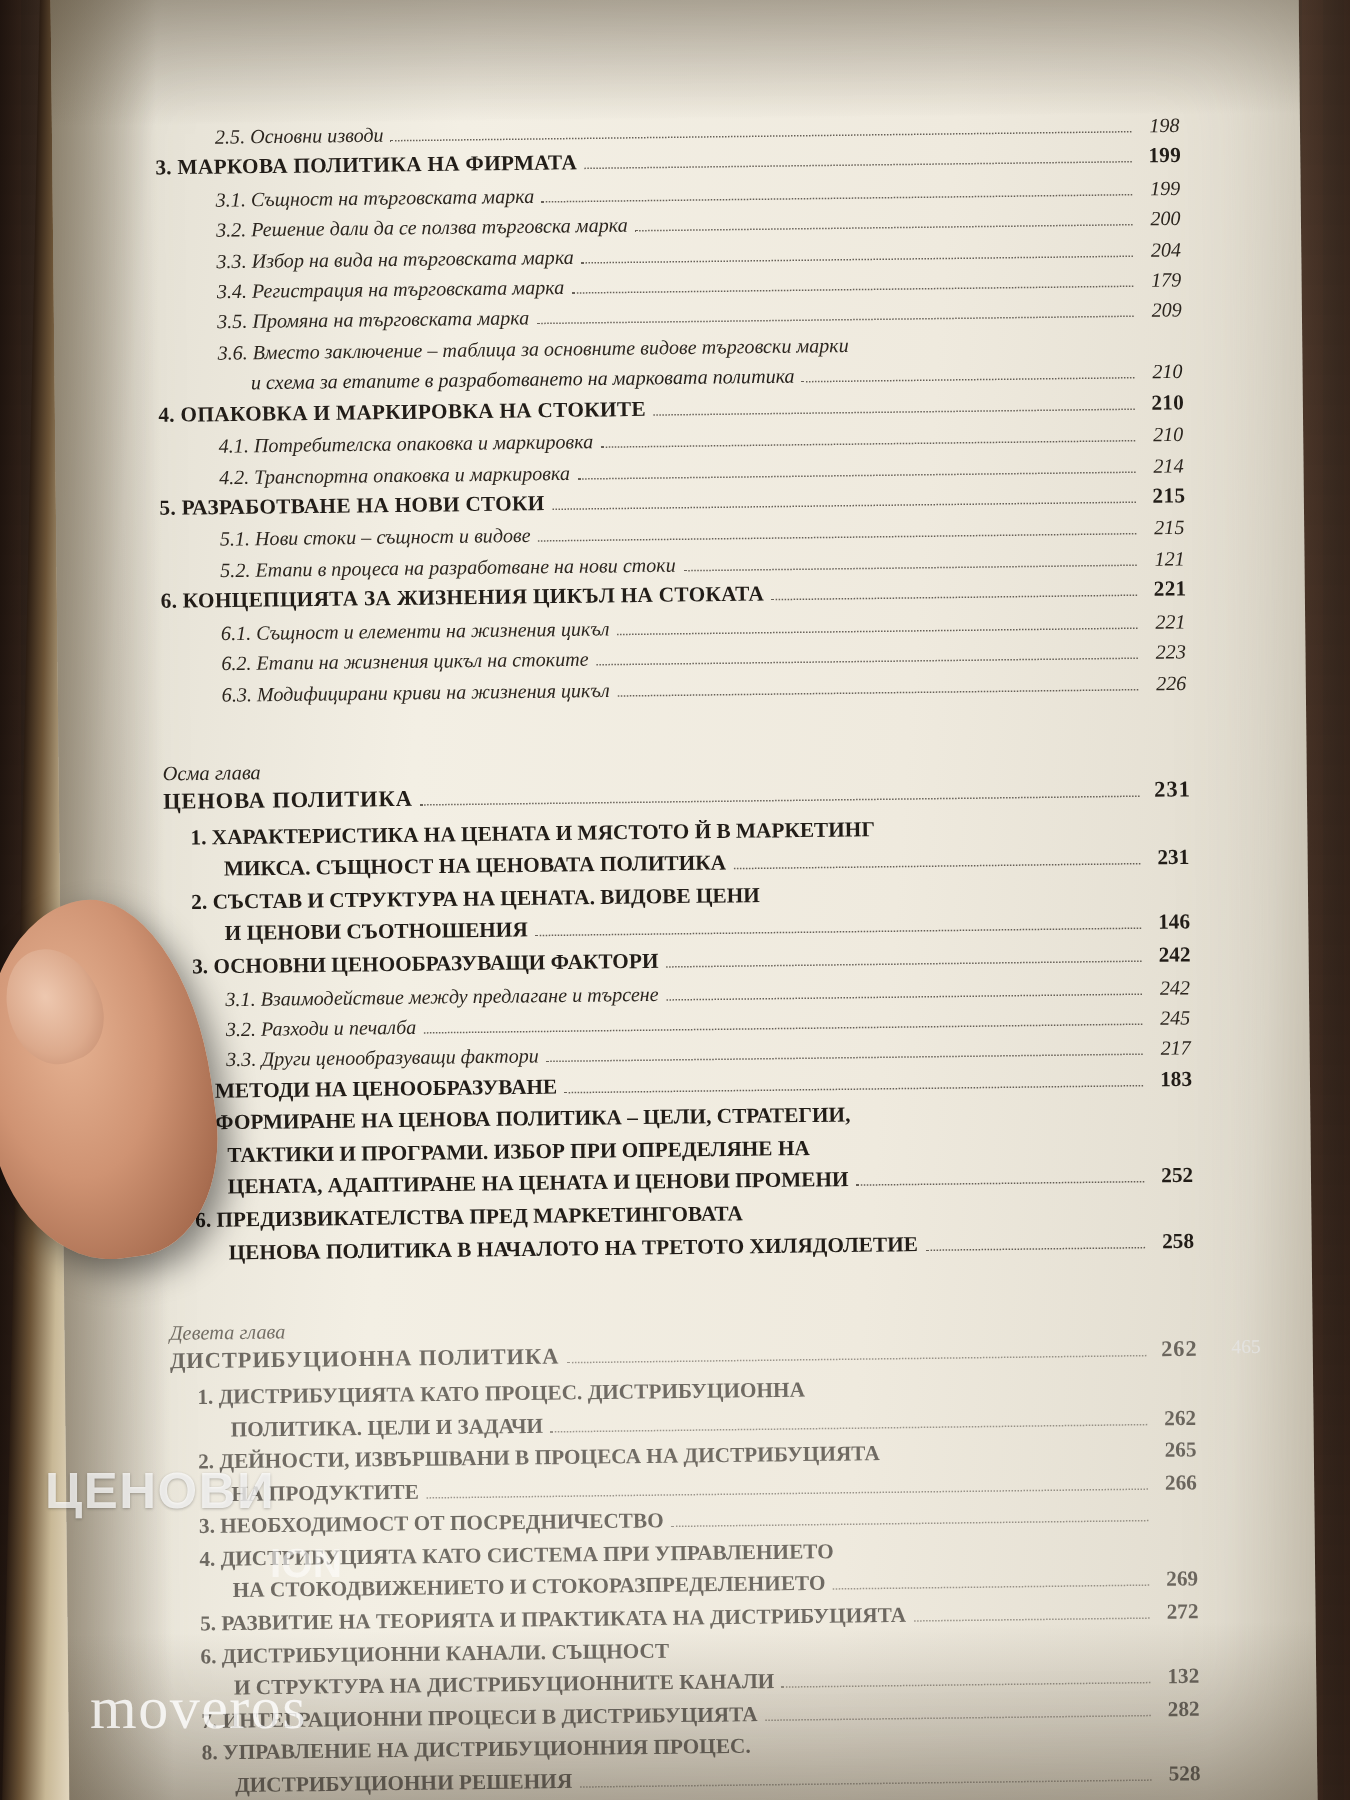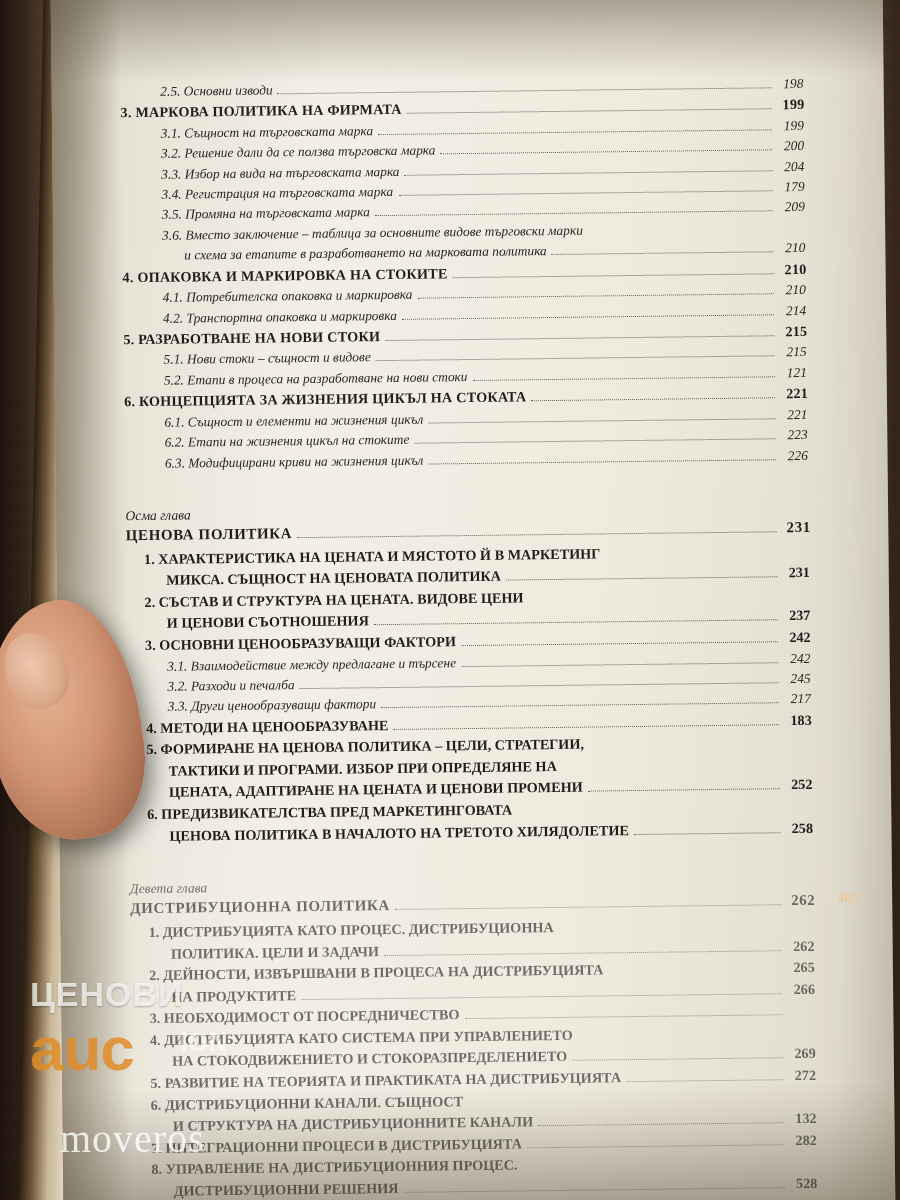--- a/index.html
+++ b/index.html
@@ -28,21 +28,21 @@
     background:linear-gradient(90deg, rgba(40,25,18,.0), rgba(30,18,12,.75));
   }
   .dark-left{
     position:absolute;left:0;top:0;width:60px;height:1200px;
     background:linear-gradient(90deg, rgba(20,12,8,.85), rgba(20,12,8,.0));
   }
 
   
   .book{
     position:absolute;
-    left:31px;top:0;width:860px;height:920px;
+    left:14px;top:0;width:860px;height:920px;
   }
   .book-edge{
     position:absolute;left:0px;top:0px;width:48px;height:1200px;
     background:linear-gradient(90deg,#2a1c12 0%, #6b5336 25%, #c8b896 60%, #e7dcc6 100%);
     transform:skewX(-1.2deg);
   }
   .page{
     position:absolute;
     left:26px;top:-10px;width:832px;height:1215px;
     background:
@@ -142,21 +142,21 @@
     font-family:"Liberation Serif",serif;
     letter-spacing:1px;
   }
   .wm-sub{
     position:absolute;left:150px;top:52px;font-size:27px;font-weight:bold;
     color:rgba(255,255,255,.55);
     font-family:"Liberation Sans",sans-serif;
     text-align:right;
   }
   .folio{
-    position:absolute;right:34px;bottom:14px;font-size:13px;color:#fdba74;
+    position:absolute;right:34px;bottom:14px;font-size:13px;color:#e5e5e5;
     transform:rotate(-0.7deg);opacity:.8;
   }
 </style>
 </head>
 <body>
 
 <div class="photo">
   <div class="rug"></div>
   <div class="rug-right"></div>
   <div class="dark-left"></div>
@@ -284,21 +284,21 @@
         <span class="pg">231</span>
       </div>
       <div class="row lvl1i nodots">
         <span class="txt">2. СЪСТАВ И СТРУКТУРА НА ЦЕНАТА. ВИДОВЕ ЦЕНИ</span>
         <span class="dots"></span>
         <span class="pg"></span>
       </div>
       <div class="row cont-b">
         <span class="txt">И ЦЕНОВИ СЪОТНОШЕНИЯ</span>
         <span class="dots"></span>
-        <span class="pg">237</span>
+        <span class="pg">146</span>
       </div>
       <div class="row lvl1i">
         <span class="txt">3. ОСНОВНИ ЦЕНООБРАЗУВАЩИ ФАКТОРИ</span>
         <span class="dots"></span>
         <span class="pg">242</span>
       </div>
       <div class="row lvl2">
         <span class="txt">3.1. Взаимодействие между предлагане и търсене</span>
         <span class="dots"></span>
         <span class="pg">242</span>
@@ -419,16 +419,15 @@
 
   <div class="folio">465</div>
 </div>
 
 <div class="thumb">
   <div class="thumbnail"></div>
 </div>
 
 <div class="wm">
   <div class="wm-1">ЦЕНОВИ</div>
-  <div class="wm-2">auc</div>
   <div class="wm-sub">ION</div>
   <div class="wm-3">moveros</div>
 </div>
 
 </body></html>

